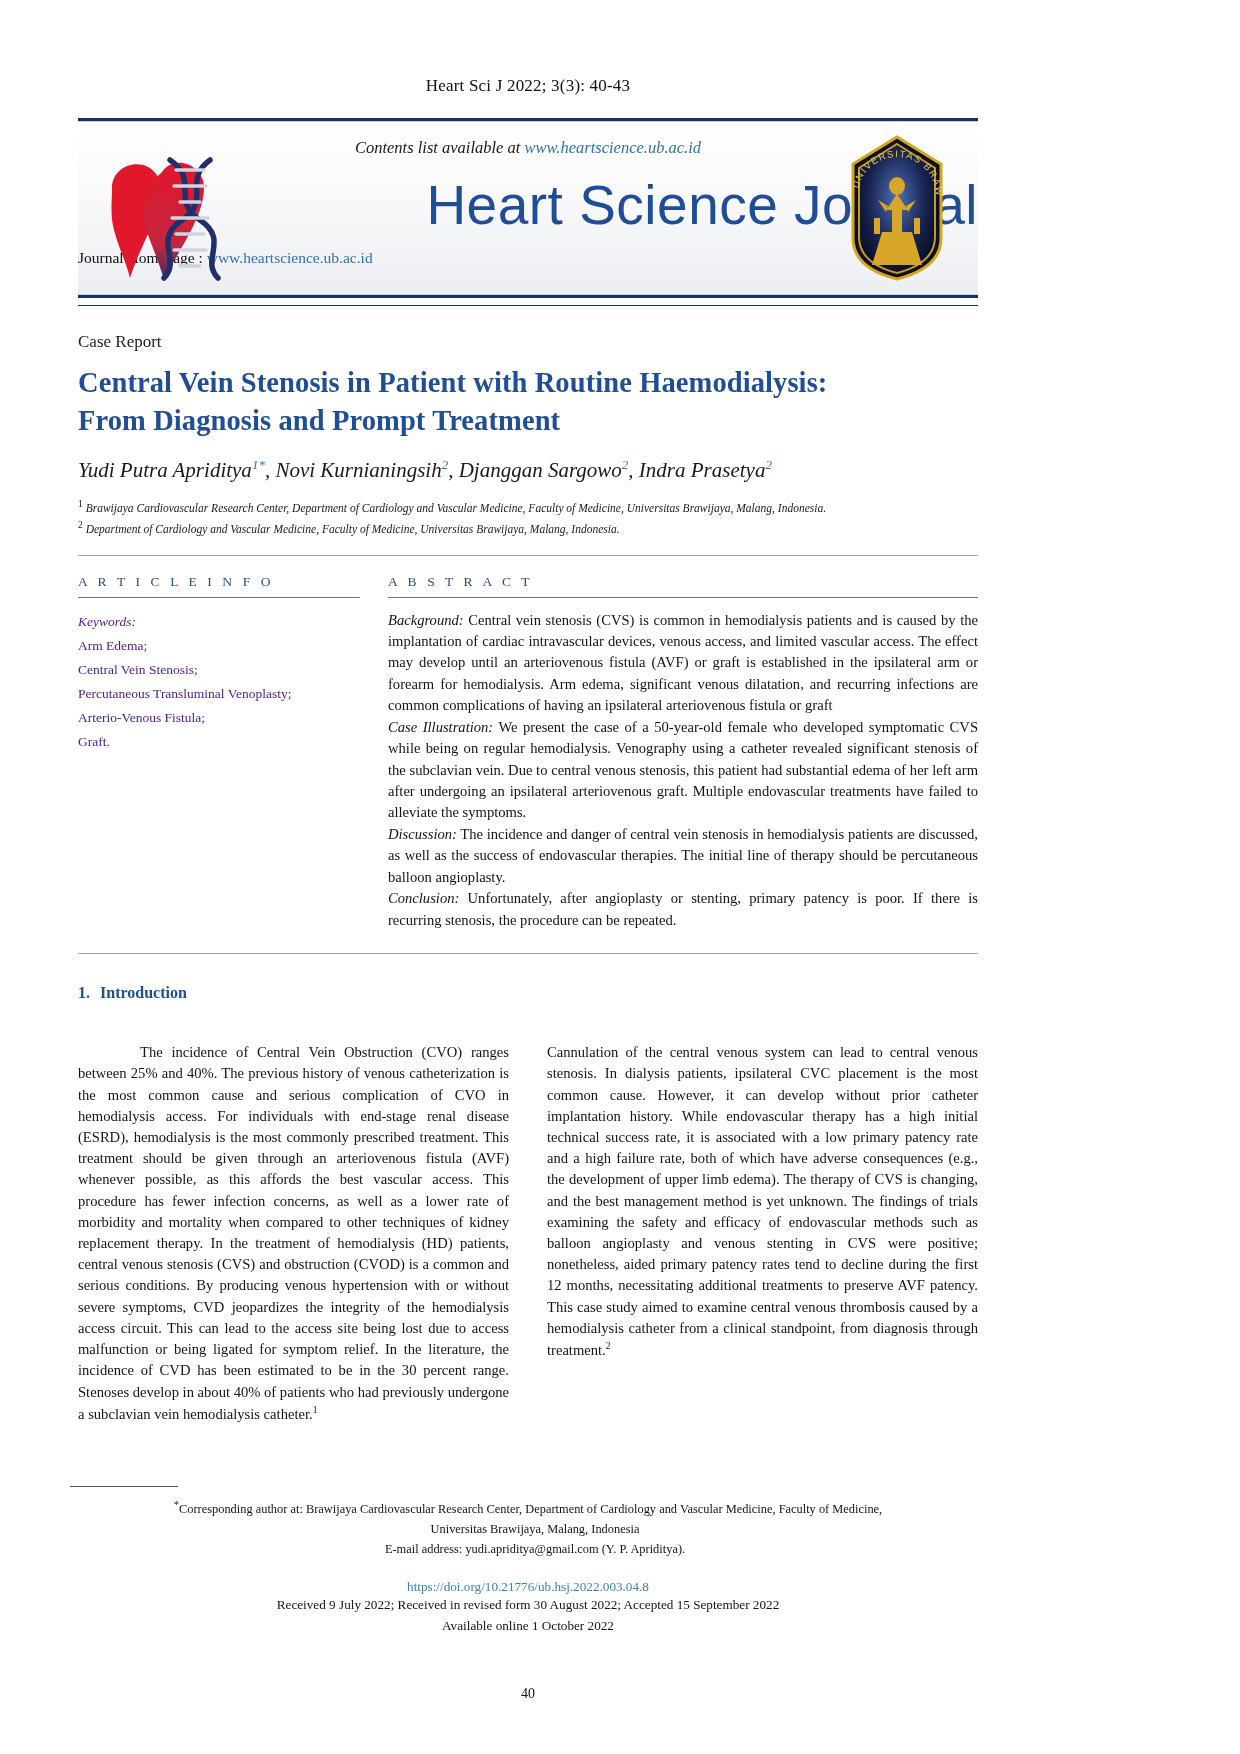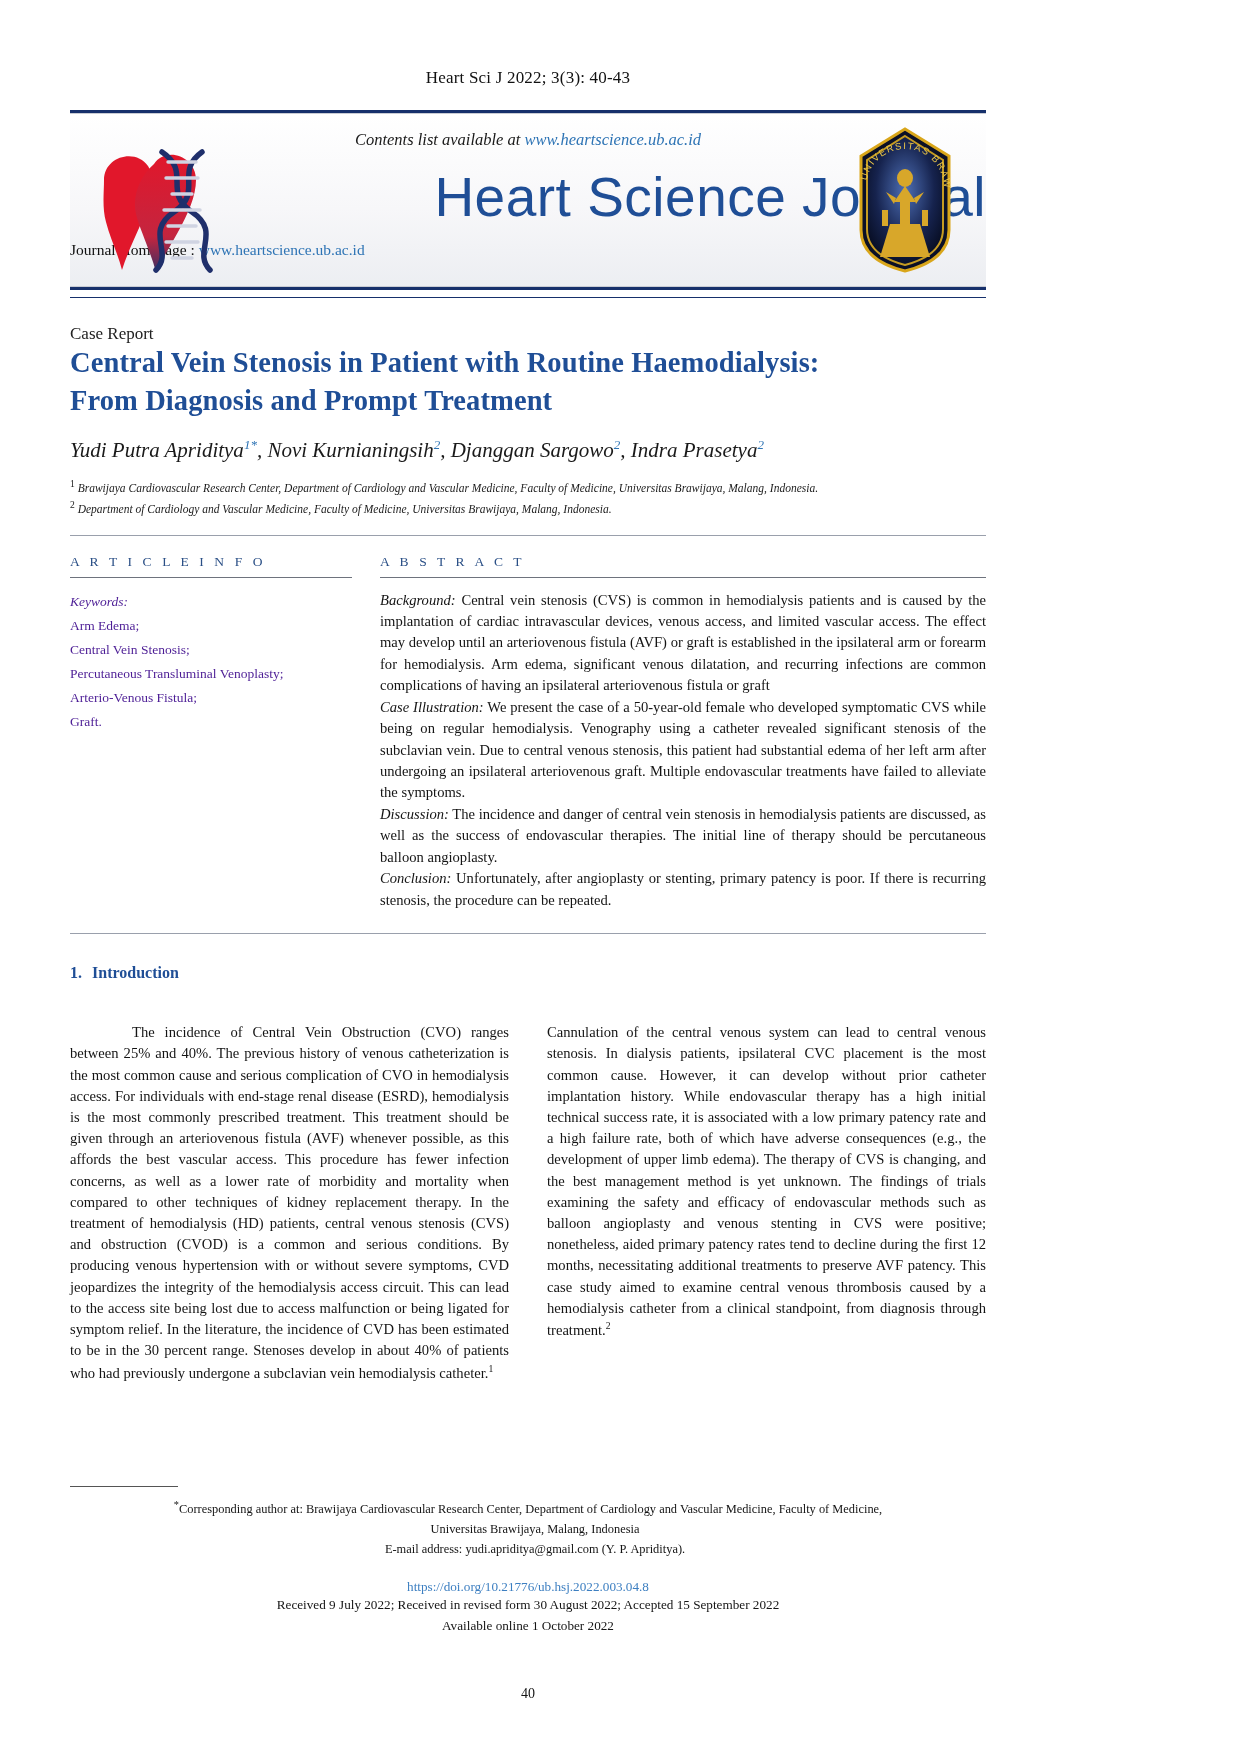--- a/index.html
+++ b/index.html
@@ -12,21 +12,21 @@
     height: 1754px;
     font-family: "Liberation Serif", "DejaVu Serif", serif;
     color: #111111;
     position: relative;
     overflow: hidden;
   }
   .page {
     position: relative;
     width: 1056px;
     height: 1754px;
-    padding: 0;
+    padding: 8px;
     box-sizing: border-box;
   }
 
   
   .running-head {
     text-align: center;
     font-size: 17px;
     letter-spacing: 0.2px;
     padding-top: 68px;
   }
@@ -96,21 +96,21 @@
     border-top: 1px solid #16306b;
   }
 
   
   .article-head {
     margin: 26px 70px 0 70px;
   }
   .doc-type {
     font-size: 17px;
     color: #222;
-    margin-bottom: 0;
+    margin-bottom: 12px;
   }
   .paper-title {
     font-size: 28.5px;
     font-weight: bold;
     color: #1f4e96;
     line-height: 1.32;
     letter-spacing: 0.1px;
     margin: 0 0 18px 0;
   }
   .authors {

